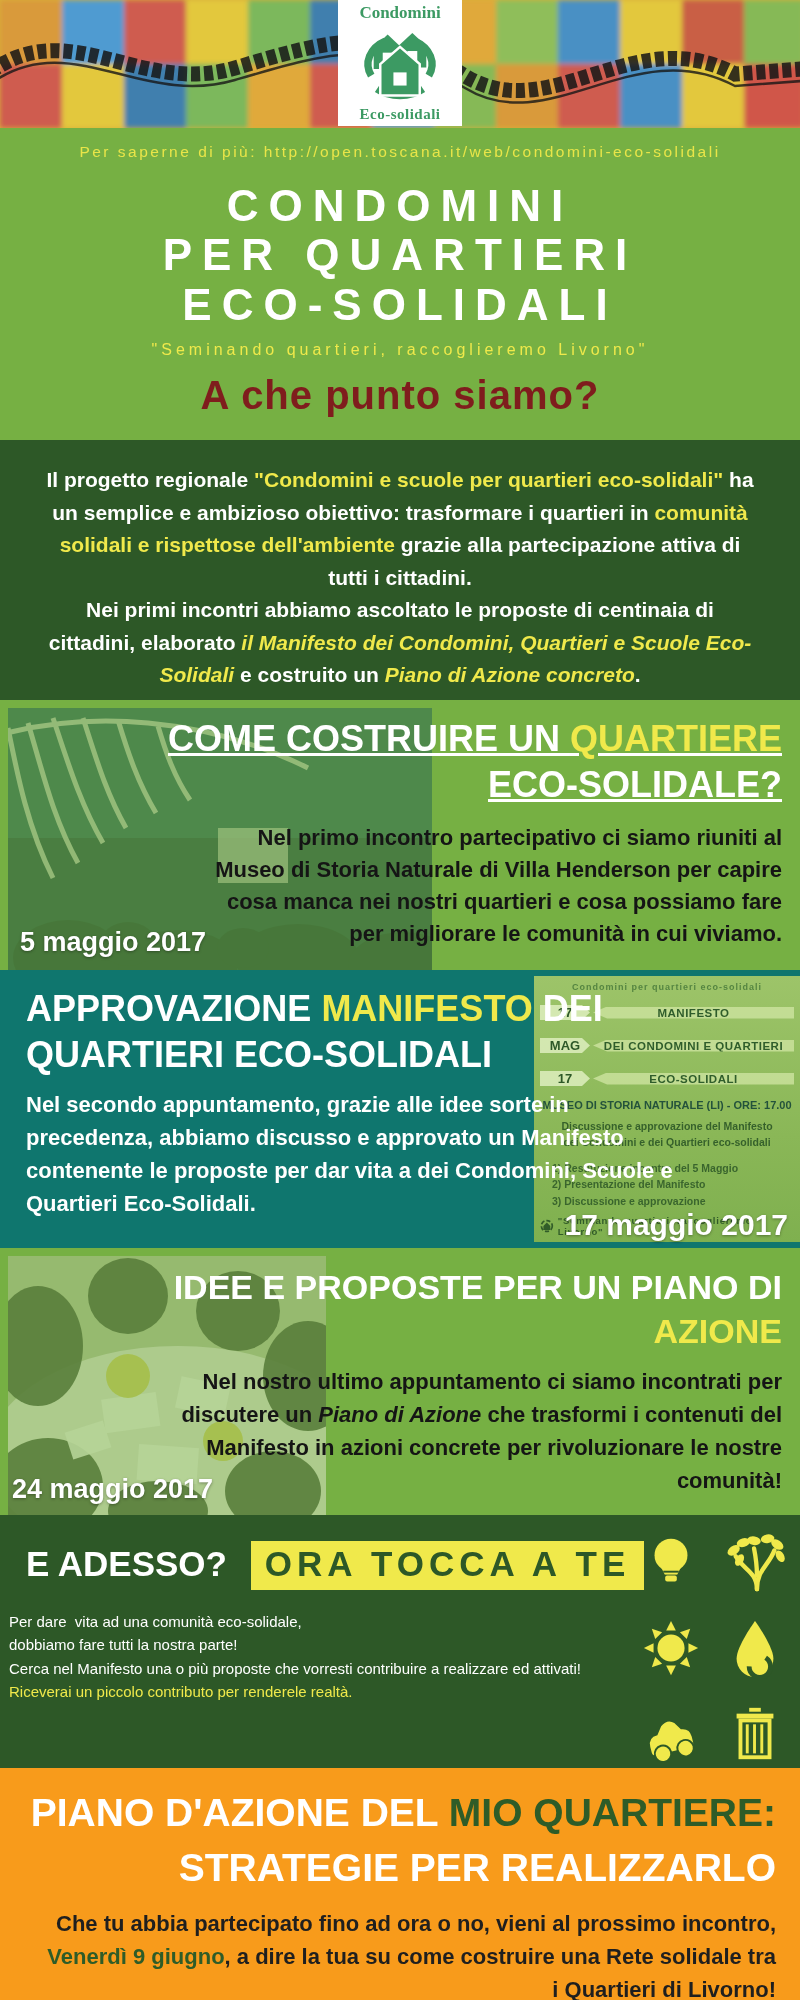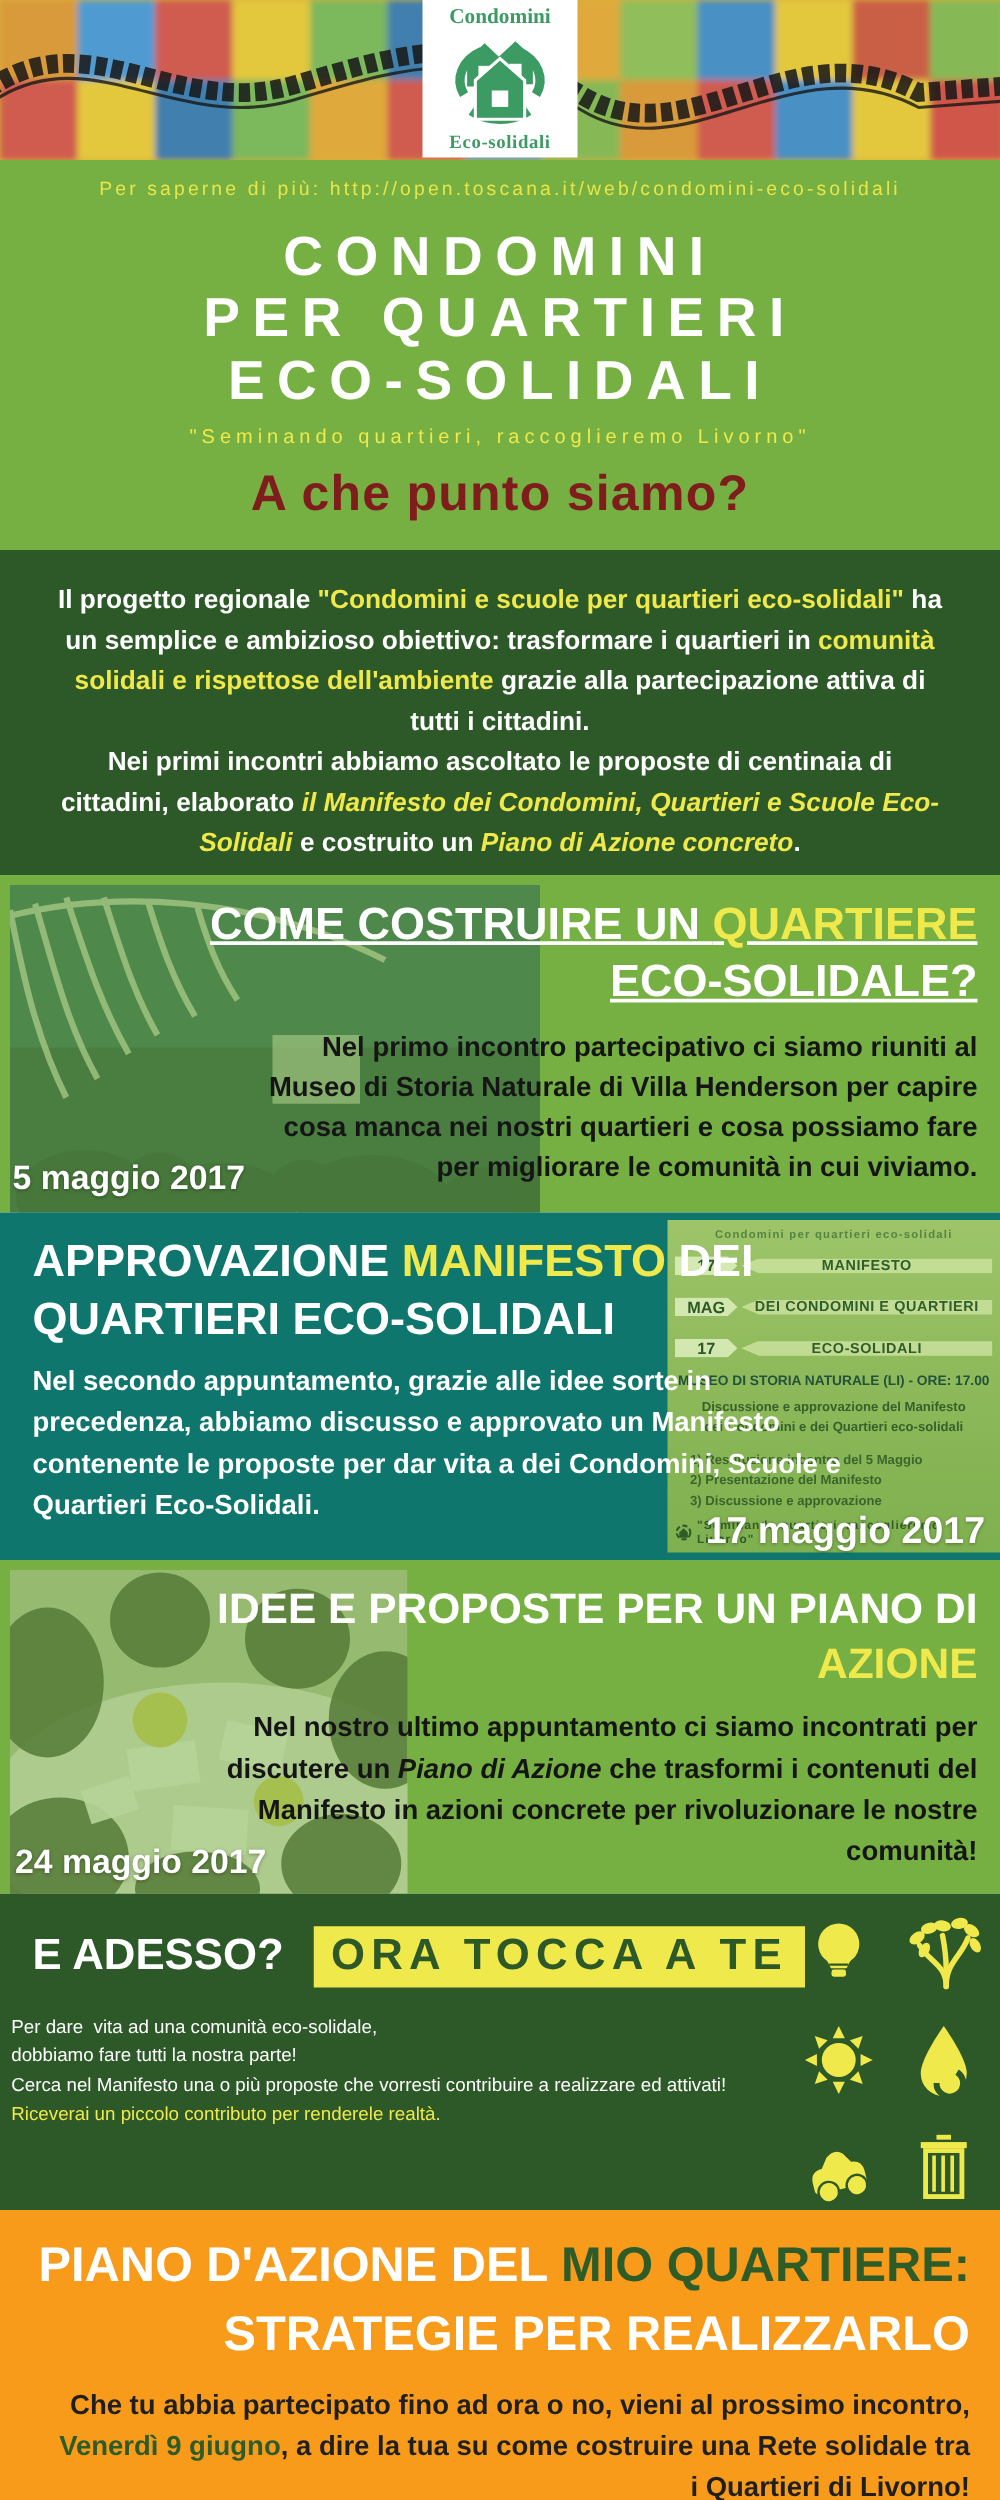--- a/index.html
+++ b/index.html
@@ -38,21 +38,21 @@
   .m-body{position:relative;z-index:2;font-weight:bold;white-space:pre-wrap;}
   .date-badge{position:absolute;z-index:3;color:#fff;font-weight:bold;font-size:27px;
               text-shadow:0 1px 3px rgba(0,0,0,.35);}
 
   
   .m1{top:700px;height:270px;background:#76b043;}
   .photo{position:absolute;overflow:hidden;}
   .m1 .photo{left:8px;top:8px;width:424px;height:262px;}
   .m1 .m-head{text-align:right;padding:16px 18px 0 150px;font-size:36px;text-decoration:underline;}
   .m1 .m-body{text-align:right;padding:14px 18px 0 190px;font-size:22px;line-height:1.45;color:#151515;}
-  .m1 .date-badge{left:10px;bottom:12px;margin-top:37px;}
+  .m1 .date-badge{left:20px;bottom:12px;margin-top:37px;}
 
   
   .m2{top:970px;height:278px;background:#0f766e;}
   .m2 .m-head{padding:16px 0 0 26px;font-size:36px;width:680px;}
   .m2 .m-body{padding:10px 0 0 26px;font-size:22px;line-height:1.5;color:#fff;width:660px;}
   .m2 .date-badge{right:12px;bottom:6px;font-size:30px;}
   .poster{position:absolute;right:0;top:6px;width:266px;height:266px;z-index:1;
           background:linear-gradient(180deg,#9dc469 0%,#8ab757 60%,#7fb04f 100%);
           box-sizing:border-box;padding:6px 6px 4px;overflow:hidden;}
   .poster-strip{font-size:9px;font-weight:bold;color:#3d7034;opacity:.75;text-align:center;

